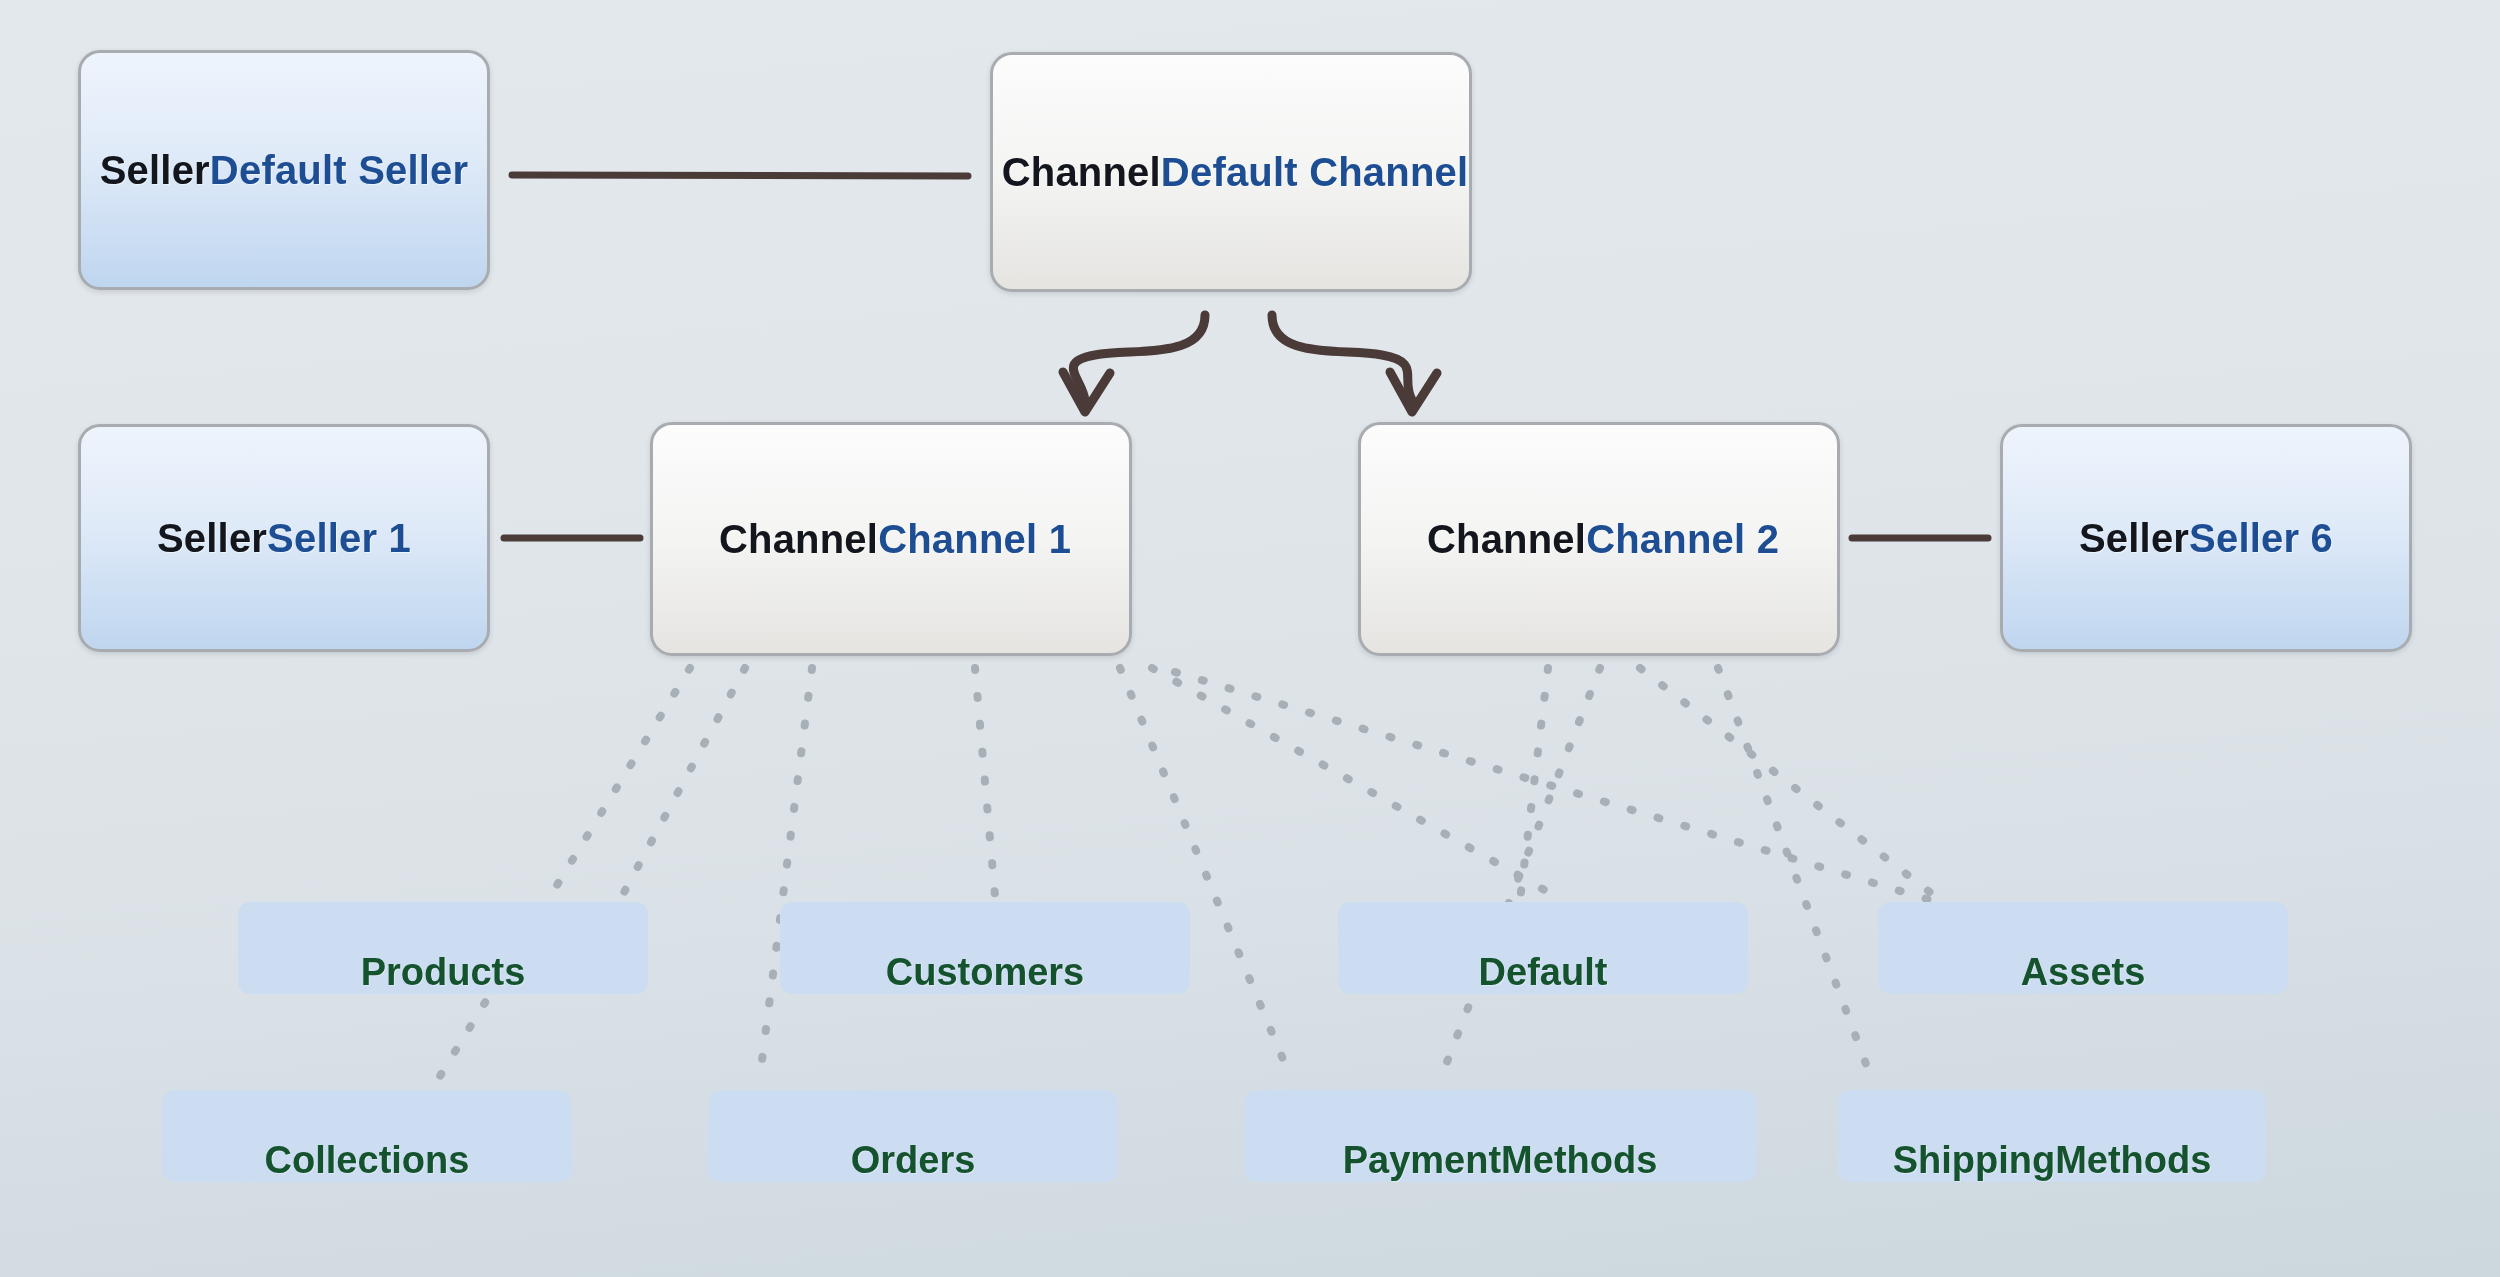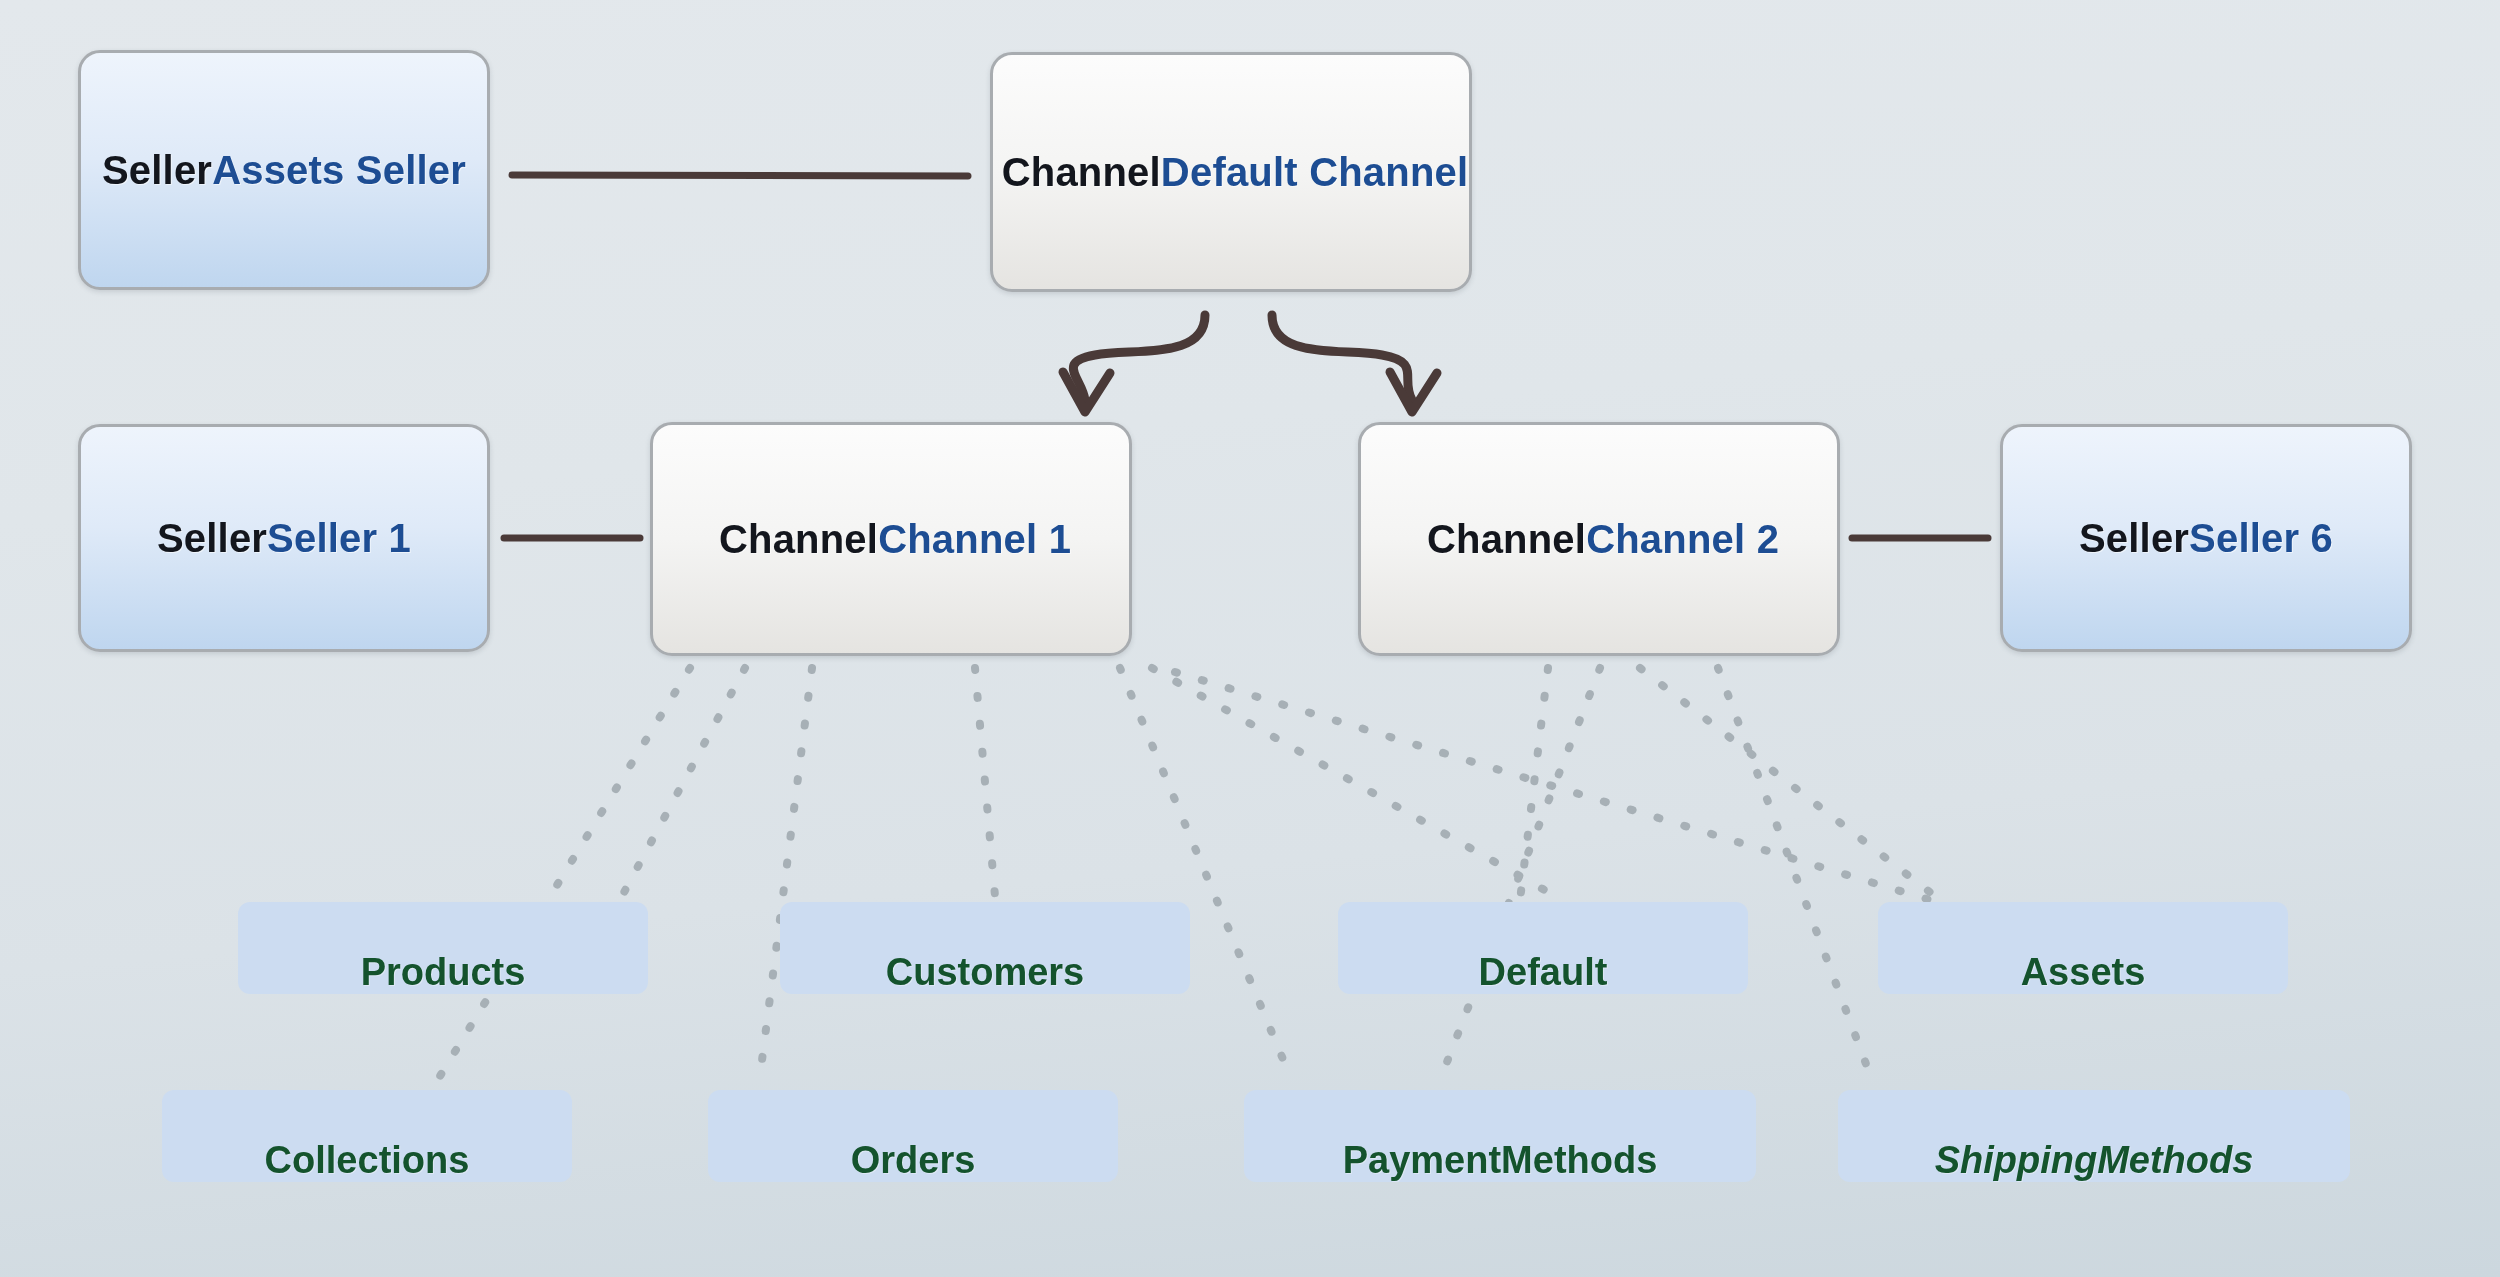--- a/index.html
+++ b/index.html
@@ -116,21 +116,21 @@
       <line x1="1548" y1="668" x2="1520" y2="900"></line>
       <line x1="1600" y1="668" x2="1440" y2="1080"></line>
       <line x1="1718" y1="668" x2="1872" y2="1080"></line>
       <line x1="1640" y1="668" x2="1940" y2="900"></line>
     </g>
   </svg>
 
   <div class="node seller" style="left:78px; top:50px; width:412px; height:240px;">
     <div class="type">Seller</div>
     <div class="gap"></div>
-    <div class="name">Assets Seller</div>
+    <div class="name">Default Seller</div>
   </div>
 
   <div class="node channel" style="left:990px; top:52px; width:482px; height:240px;">
     <div class="type">Channel</div>
     <div class="gap"></div>
     <div class="name">Default Channel</div>
   </div>
 
   <div class="node seller" style="left:78px; top:424px; width:412px; height:228px;">
     <div class="type">Seller</div>
@@ -177,17 +177,17 @@
   </div>
 
   <div class="chip" style="left:708px; top:1090px; width:410px; height:92px;">
     <span>Orders</span>
   </div>
 
   <div class="chip" style="left:1244px; top:1090px; width:512px; height:92px;">
     <span>PaymentMethods</span>
   </div>
 
-  <div class="chip" style="left:1838px; top:1090px; width:512px; height:92px;font-style:italic;">
+  <div class="chip" style="left:1838px; top:1090px; width:428px; height:92px;">
     <span>ShippingMethods</span>
   </div>
 
 </div>
 
 </body></html>

